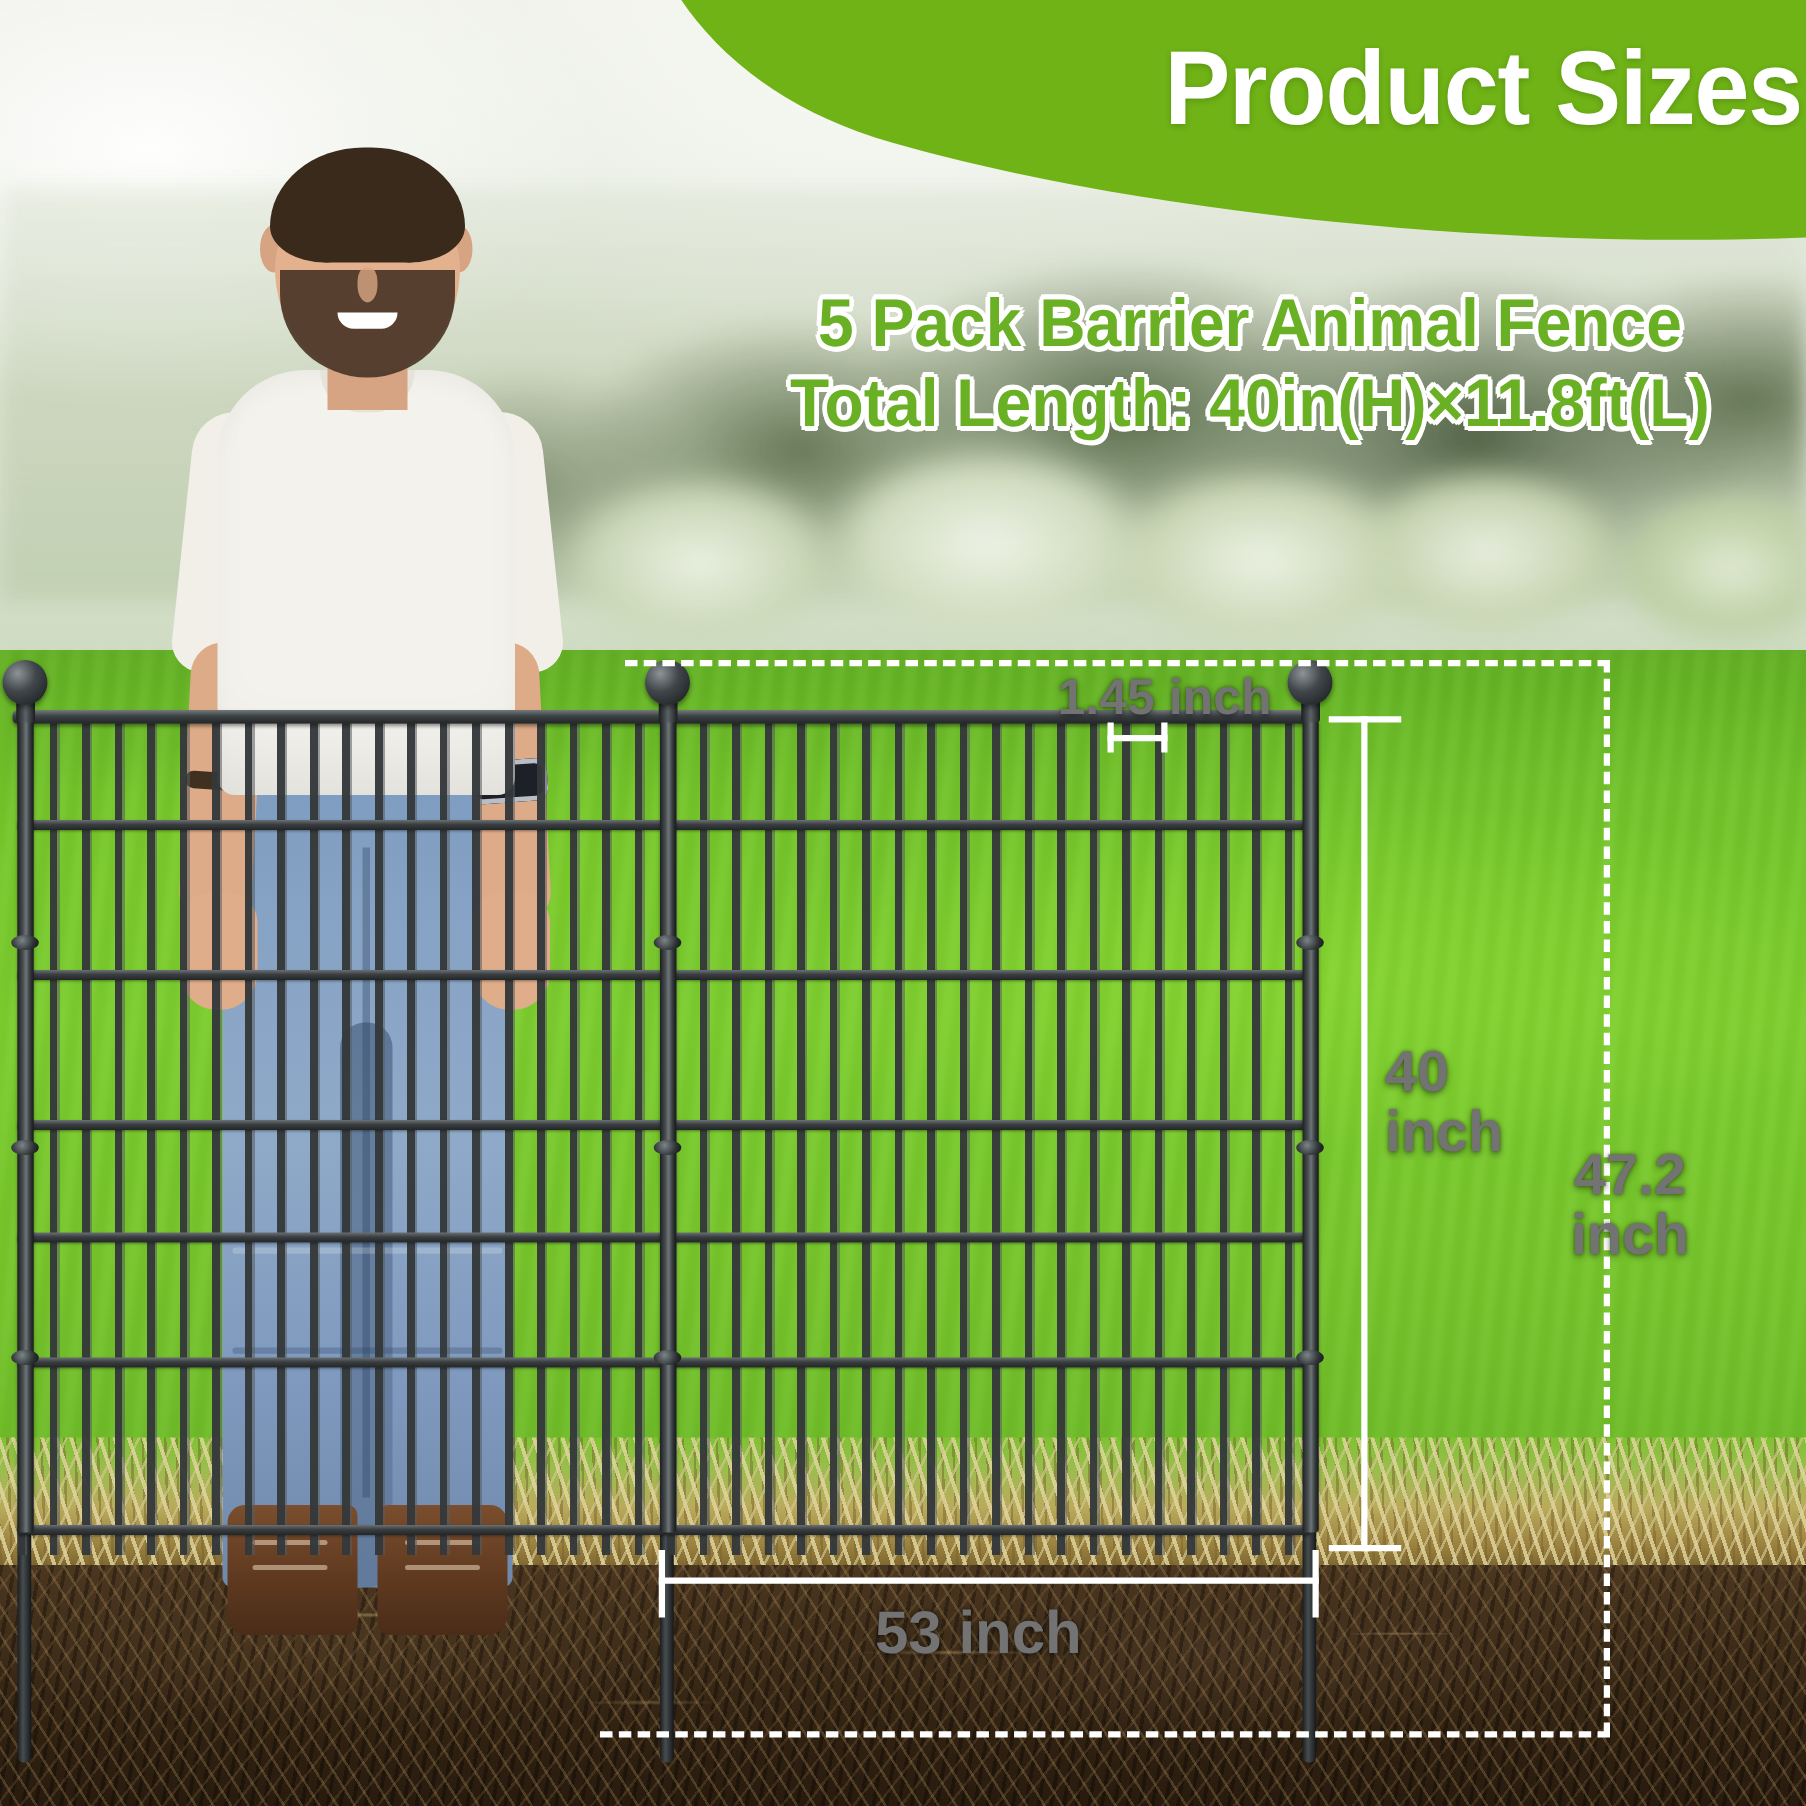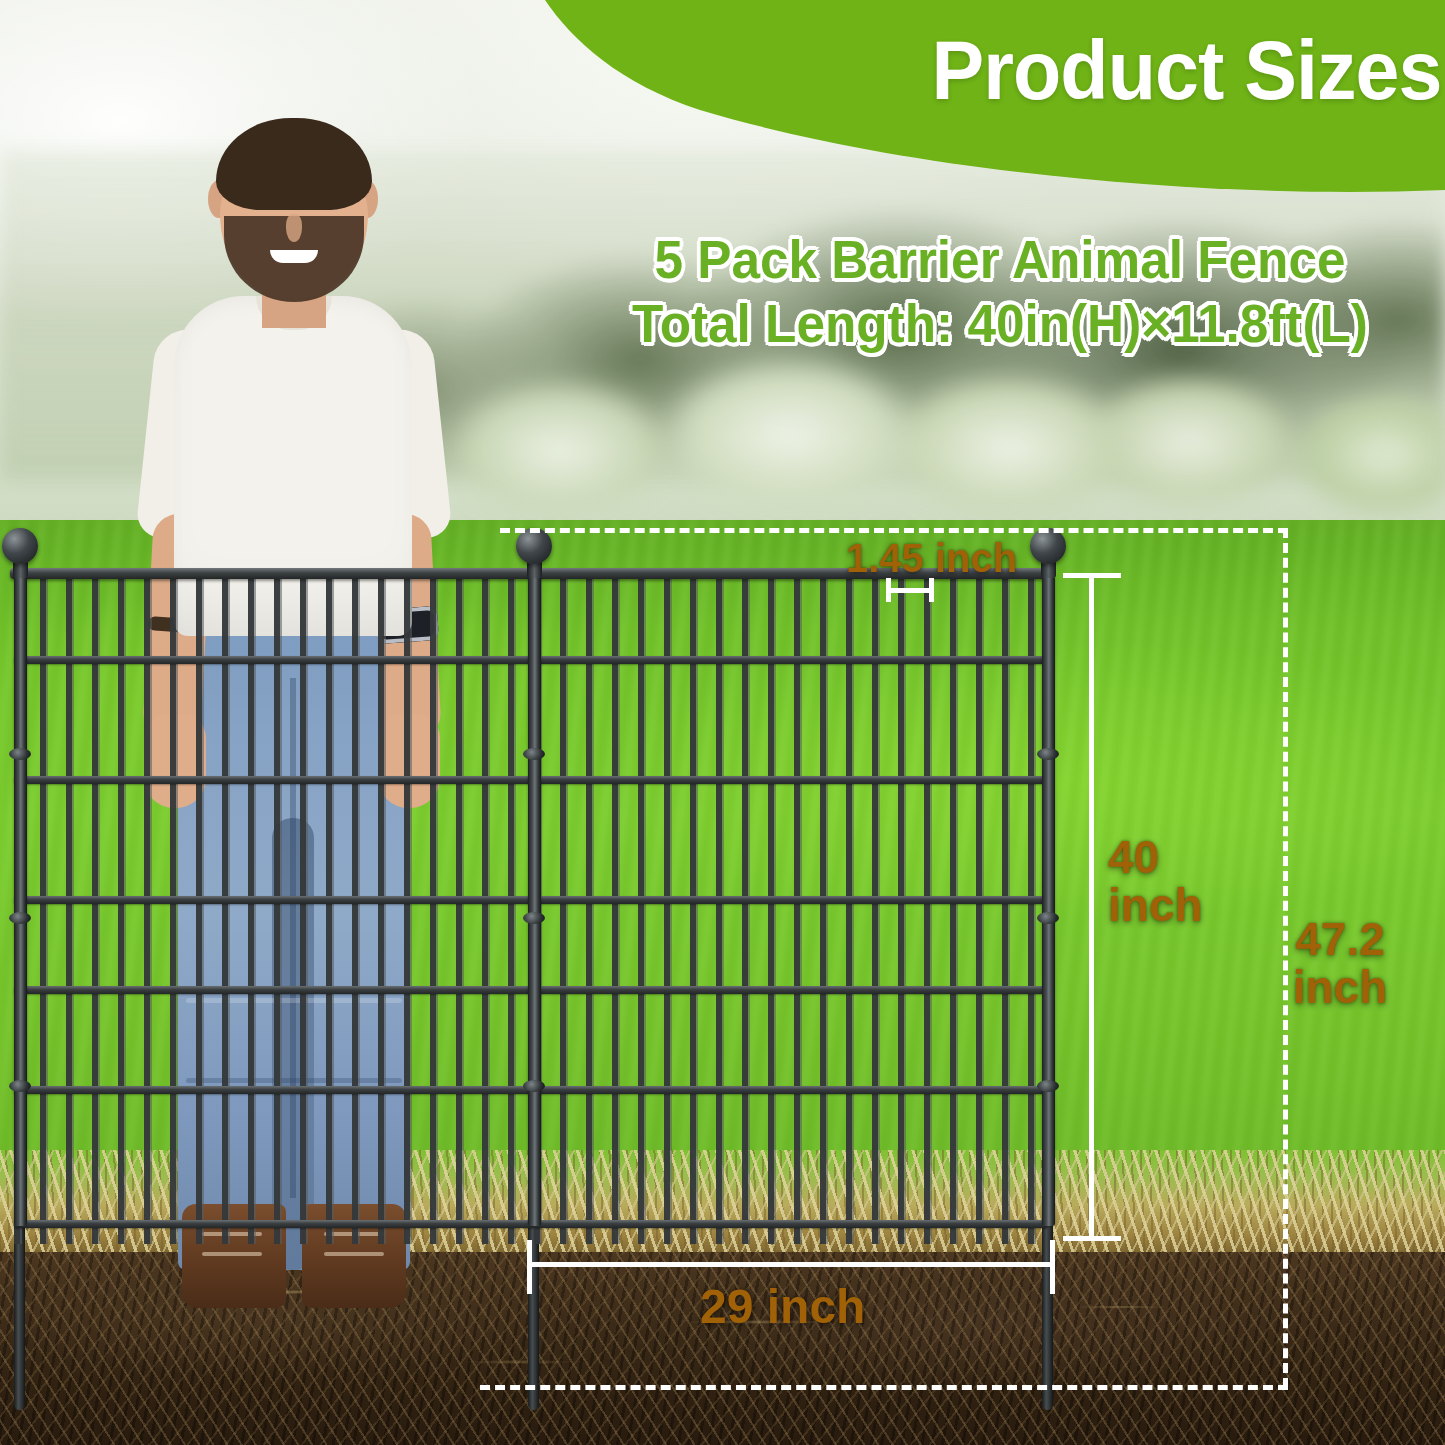--- a/index.html
+++ b/index.html
@@ -162,21 +162,21 @@
       -4px 0 0 #fff, 4px 0 0 #fff, 0 -4px 0 #fff, 0 4px 0 #fff,
       -2px -4px 0 #fff, 2px 4px 0 #fff;}
 
   .dash-h{position:absolute;height:0;border-top:5px dashed #ffffff;}
   .dash-v{position:absolute;width:0;border-left:5px dashed #ffffff;}
   .sol-v{position:absolute;width:5px;background:#ffffff;}
   .sol-h{position:absolute;height:5px;background:#ffffff;}
   .cap-h{position:absolute;height:5px;background:#ffffff;}
   .cap-v{position:absolute;width:5px;background:#ffffff;}
 
-  .dimlabel{position:absolute;color:#a16207;font-weight:bold;line-height:1.04;
+  .dimlabel{position:absolute;color:#737373;font-weight:bold;line-height:1.04;
     text-shadow:0 2px 6px rgba(0,0,0,.45), 0 0 3px rgba(0,0,0,.35);}
   #lbl145{font-size:40px;white-space:nowrap;}
   #lbl40{font-size:46px;}
   #lbl472{font-size:46px;text-align:center;}
   #lbl29{font-size:48px;white-space:nowrap;}
 </style>
 </head>
 <body>
 
 <div id="stage">
@@ -292,29 +292,29 @@
   <div class="dimlabel" id="lbl145" style="left:846px; top:538px;">1.45 inch</div>
 
   <div class="sol-v" style="left:1089px; top:573px; height:668px;"></div>
   <div class="cap-h" style="left:1063px; top:573px; width:58px;"></div>
   <div class="cap-h" style="left:1063px; top:1236px; width:58px;"></div>
   <div class="dimlabel" id="lbl40" style="left:1108px; top:834px; width:110px;">
     <span>40</span><br>
     <span>inch</span>
   </div>
 
-  <div class="dimlabel" id="lbl472" style="left:1272px; top:916px; width:136px;">
+  <div class="dimlabel" id="lbl472" style="left:1236px; top:916px; width:136px;">
     <span>47.2</span><br>
     <span>inch</span>
   </div>
 
   <div class="sol-h" style="left:527px; top:1262px; width:528px;"></div>
   <div class="cap-v" style="left:527px; top:1240px; height:54px;"></div>
   <div class="cap-v" style="left:1050px;top:1240px; height:54px;"></div>
-  <div class="dimlabel" id="lbl29" style="left:700px; top:1282px;">29 inch</div>
+  <div class="dimlabel" id="lbl29" style="left:700px; top:1282px;">53 inch</div>
 
   <svg id="banner" viewBox="0 0 1445 200" preserveAspectRatio="none">
     <path d="M545,0 L1445,0 L1445,190 C1200,200 900,170 700,110 C620,84 572,40 545,0 Z" fill="#6FB316"></path>
   </svg>
   <div id="title">Product Sizes</div>
 
   <div id="subtitle">
     <div>5 Pack Barrier Animal Fence</div>
     <div>Total Length: 40in(H)×11.8ft(L)</div>
   </div>

